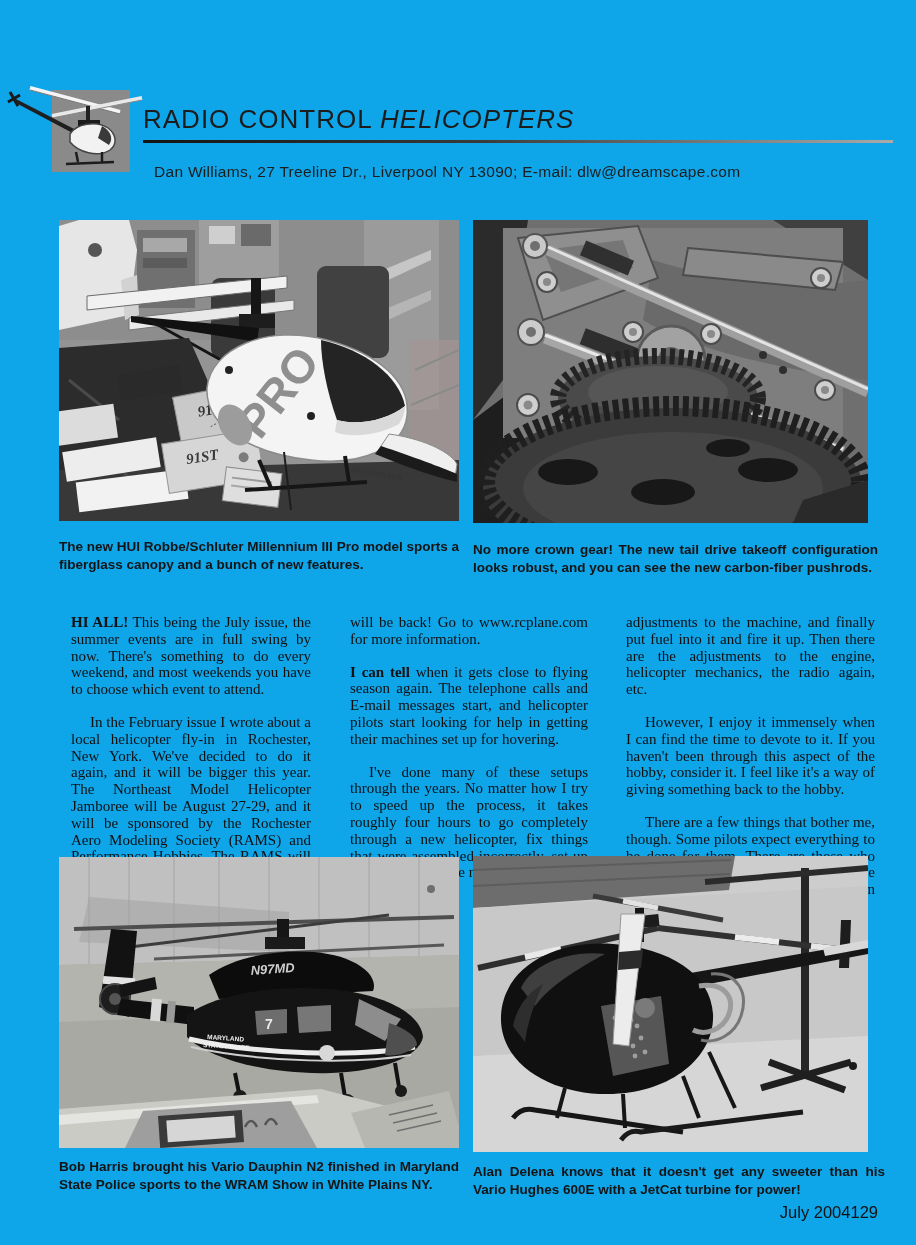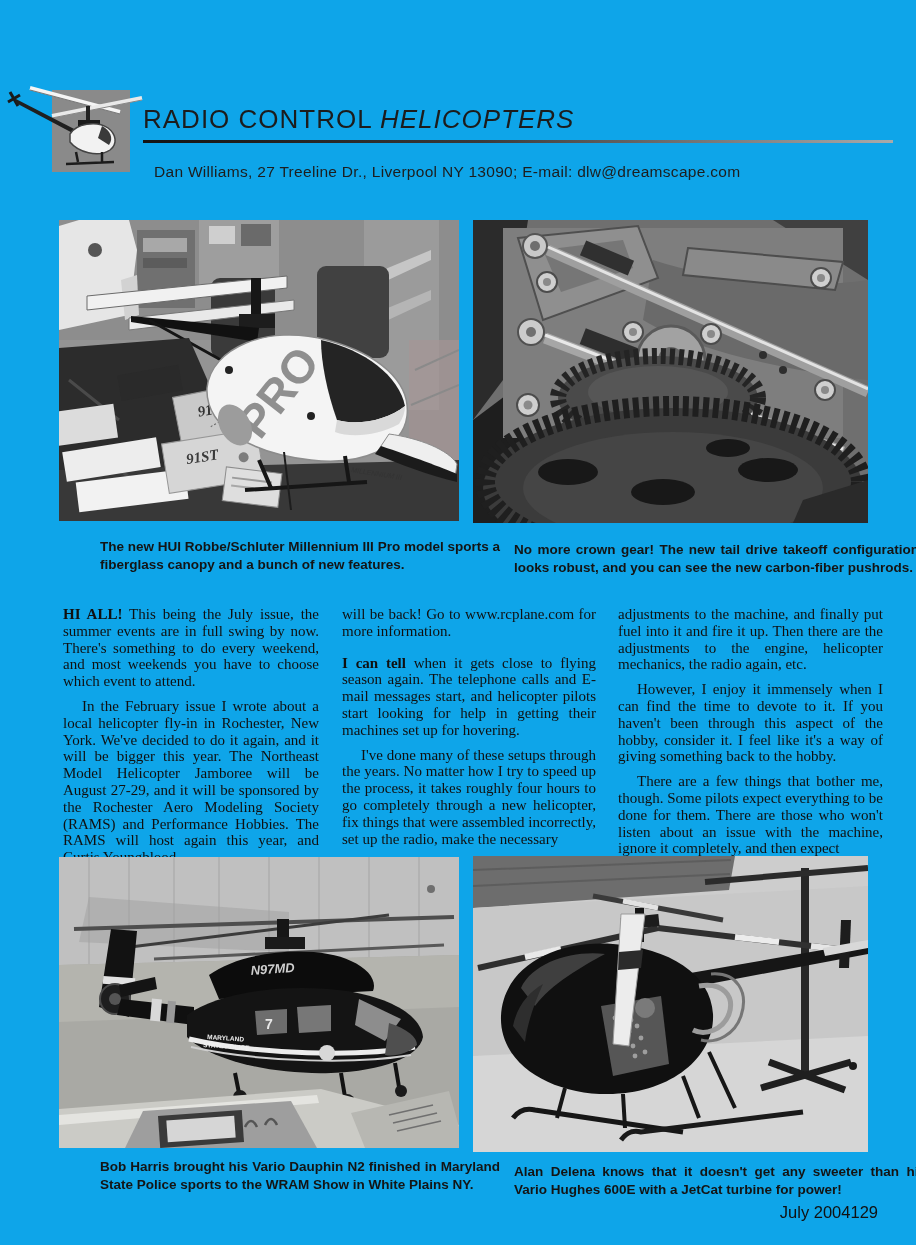--- a/index.html
+++ b/index.html
@@ -19,36 +19,36 @@
   
   .photo{position:absolute;background:#9a9a9a;}
   .photo svg{display:block;overflow:hidden;}
   #photo-tl{left:59px;top:220px;width:400px;height:301px;}
   #photo-tr{left:473px;top:220px;width:395px;height:303px;}
   #photo-bl{left:59px;top:857px;width:400px;height:291px;}
   #photo-br{left:473px;top:856px;width:395px;height:296px;}
   
   .caption{
     position:absolute;font-size:13.5px;font-weight:bold;line-height:17.5px;
-    text-align:justify;color:#141414;margin-left:41px;
+    text-align:justify;color:#141414;
   }
   #cap-tl{left:59px;top:538px;width:400px;}
   #cap-tr{left:473px;top:541px;width:405px;}
   #cap-bl{left:59px;top:1158px;width:400px;}
   #cap-br{left:473px;top:1163px;width:412px;}
   
   .col{
     position:absolute;top:598px;
     font-family:"Liberation Serif",serif;font-size:15px;line-height:16.8px;
     text-align:justify;color:#101010;
   }
   #col-1{left:55px;width:272px;}
   #col-2{left:334px;width:270px;}
   #col-3{left:610px;width:281px;}
-  .col p{margin:8px;padding:0;}
+  .col p{margin:16px;padding:0;}
   .col p.indent{text-indent:19px;}
   .col p.gap{margin-top:15px;}
   .lead{font-weight:bold;}
   
   .folio{position:absolute;top:1203px;right:38px;font-size:16.5px;color:#111;}
   .folio .issue{font-weight:400;}
   .folio .pagenum{font-weight:normal;}
 </style>
 </head>
 <body>

